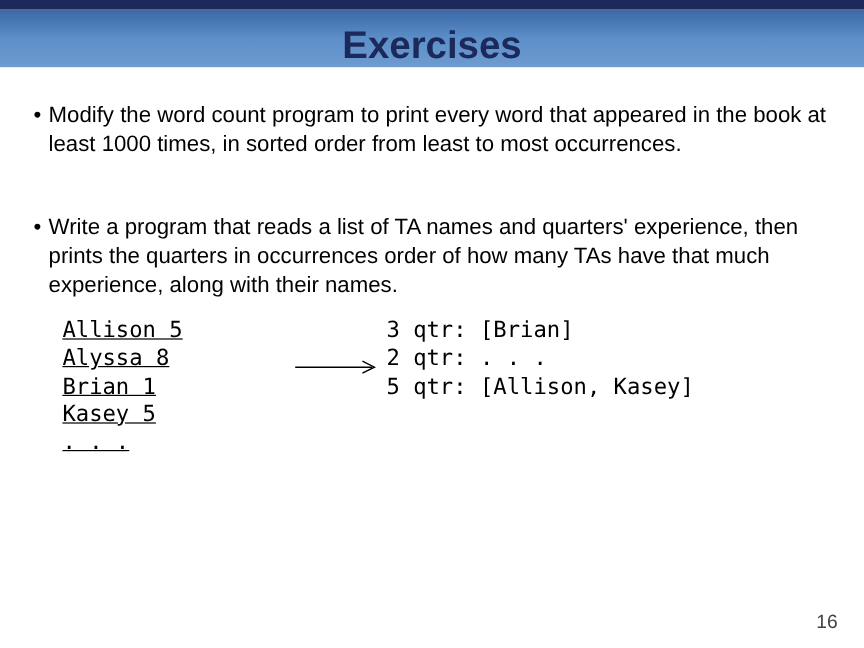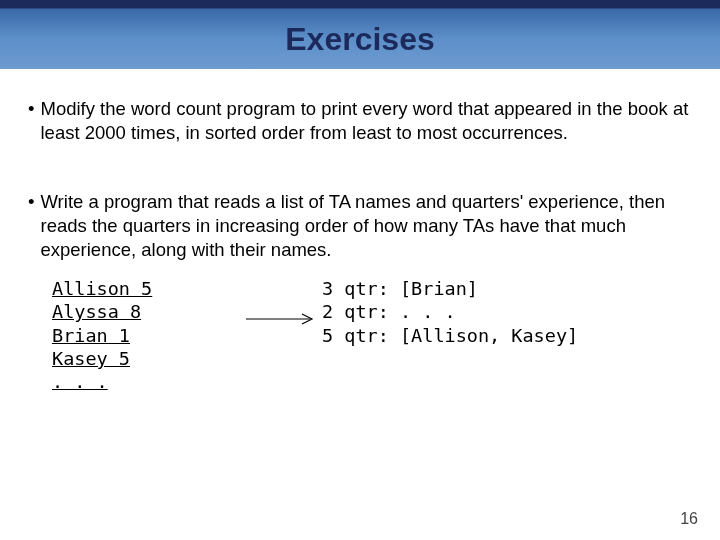--- a/index.html
+++ b/index.html
@@ -11,25 +11,25 @@
     position: relative;
     overflow: hidden;
   }
   .top-strip {
     width: 100%;
     height: 8px;
     background: #1b2a5a;
   }
   .title-bar {
     width: 100%;
-    height: 61px;
+    height: 48px;
     background: linear-gradient(to bottom, #3a6aa8 0%, #5d8fc9 50%, #6e9bd0 100%);
     border-top: 1px solid #2c4a80;
     display: flex;
-    align-items: center;
+    align-items: flex-end;
     justify-content: center;
   }
   .title-bar h1 {
     color: #1b2a5a;
     font-size: 32px;
     font-weight: bold;
     font-family: Verdana, Geneva, sans-serif;
   }
   .content {
     padding: 28px 24px 0 24px;
@@ -83,26 +83,26 @@
 <div class="top-strip"></div>
 
 <div class="title-bar">
   <h1>Exercises</h1>
 </div>
 
 <div class="content">
 
   <div class="bullet-item">
     <div class="bullet-dot">•</div>
-    <div class="bullet-text">Modify the word count program to print every word that appeared in the book at least 2000 times, in sorted order from least to most occurrences.</div>
+    <div class="bullet-text">Modify the word count program to print every word that appeared in the book at least 1000 times, in sorted order from least to most occurrences.</div>
   </div>
 
   <div class="bullet-item last">
     <div class="bullet-dot">•</div>
-    <div class="bullet-text">Write a program that reads a list of TA names and quarters' experience, then reads the quarters in increasing order of how many TAs have that much experience, along with their names.</div>
+    <div class="bullet-text">Write a program that reads a list of TA names and quarters' experience, then prints the quarters in occurrences order of how many TAs have that much experience, along with their names.</div>
   </div>
 
   <div class="mono-cols">
     <pre class="mono-left">Allison 5
 Alyssa 8
 Brian 1
 Kasey 5
 . . .</pre>
     <div class="mono-arrow">
       <svg class="arrow-svg" width="78" height="16">

